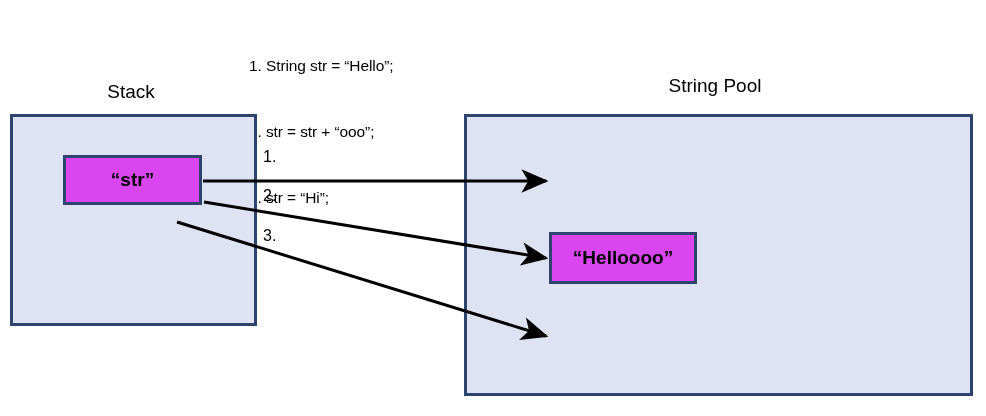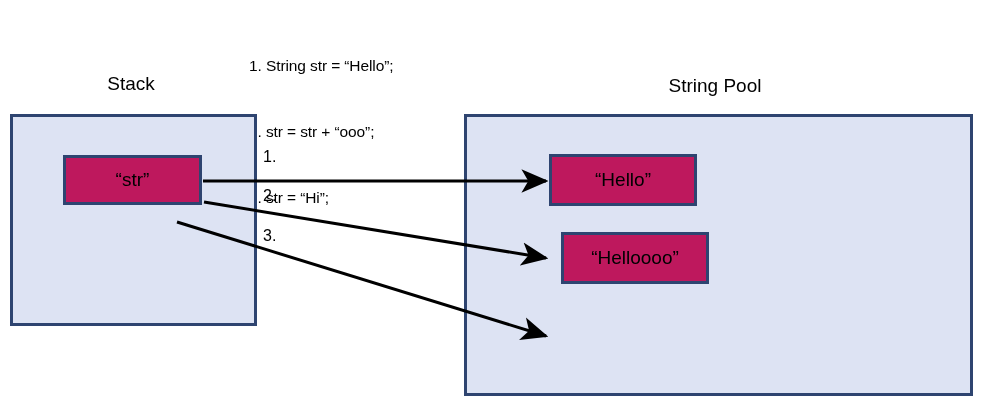--- a/index.html
+++ b/index.html
@@ -34,48 +34,49 @@
   }
   .code-line { display: block; }
 
   
   .region-caption {
     position: absolute;
     font-size: 19px;
     text-align: center;
     white-space: nowrap;
   }
-  #stack-caption  { left: 66px;  top: 73px;  width: 130px; }
+  #stack-caption  { left: 66px;  top: 81px;  width: 130px; }
   #pool-caption   { left: 600px; top: 75px;  width: 230px; text-align: center; }
 
   
   .region-box {
     position: absolute;
     background: #dde3f3;
     border: 3px solid #2e4470;
     box-sizing: border-box;
   }
   #stack-region { left: 10px;  top: 114px; width: 247px; height: 212px; }
   #pool-region  { left: 464px; top: 114px; width: 509px; height: 282px; }
 
   
   .value-box {
     position: absolute;
-    background: #be185d;
+    background: #d946ef;
     border: 3px solid #2e4470;
     box-sizing: border-box;
     display: flex;
     align-items: center;
     justify-content: center;
     font-size: 19px;
     white-space: nowrap;
+    font-weight: bold;
   }
   #box-str     { left: 63px;  top: 155px; width: 139px; height: 50px; }
   #box-hello   { left: 549px; top: 154px; width: 148px; height: 52px; }
-  #box-hellooo { left: 549px; top: 232px; width: 148px; height: 52px; margin-left: 12px; }
+  #box-hellooo { left: 549px; top: 232px; width: 148px; height: 52px; }
   #box-hi      { left: 549px; top: 310px; width: 148px; height: 52px; }
 
   
   #arrow-layer {
     position: absolute;
     left: 0;
     top: 0;
     width: 986px;
     height: 416px;
     pointer-events: none;
@@ -102,21 +103,20 @@
     <span class="code-line">3. str = “Hi”;</span>
   </div>
 
   <div class="region-caption" id="stack-caption">Stack</div>
   <div class="region-caption" id="pool-caption">String Pool</div>
 
   <div class="region-box" id="stack-region"></div>
   <div class="region-box" id="pool-region"></div>
 
   <div class="value-box" id="box-str">“str”</div>
-  <div class="value-box" id="box-hello">“Hello”</div>
   <div class="value-box" id="box-hellooo">“Helloooo”</div>
 
   <svg id="arrow-layer" viewBox="0 0 986 416" xmlns="http://www.w3.org/2000/svg">
     <defs>
       <marker id="ah" markerWidth="9" markerHeight="9" refX="8.2" refY="4.5" orient="auto" markerUnits="strokeWidth">
         <path d="M0,0.6 L9,4.5 L0,8.4 L2.3,4.5 Z" fill="#000000"></path>
       </marker>
     </defs>
     <line x1="203" y1="181" x2="546" y2="181" stroke="#000000" stroke-width="3" marker-end="url(#ah)"></line>
     <line x1="204" y1="202" x2="546" y2="258" stroke="#000000" stroke-width="3" marker-end="url(#ah)"></line>

